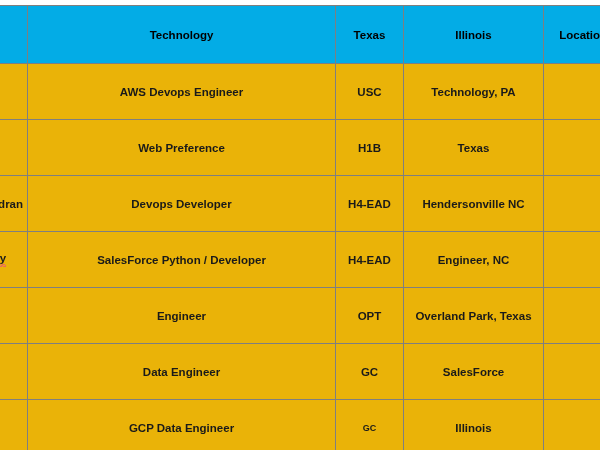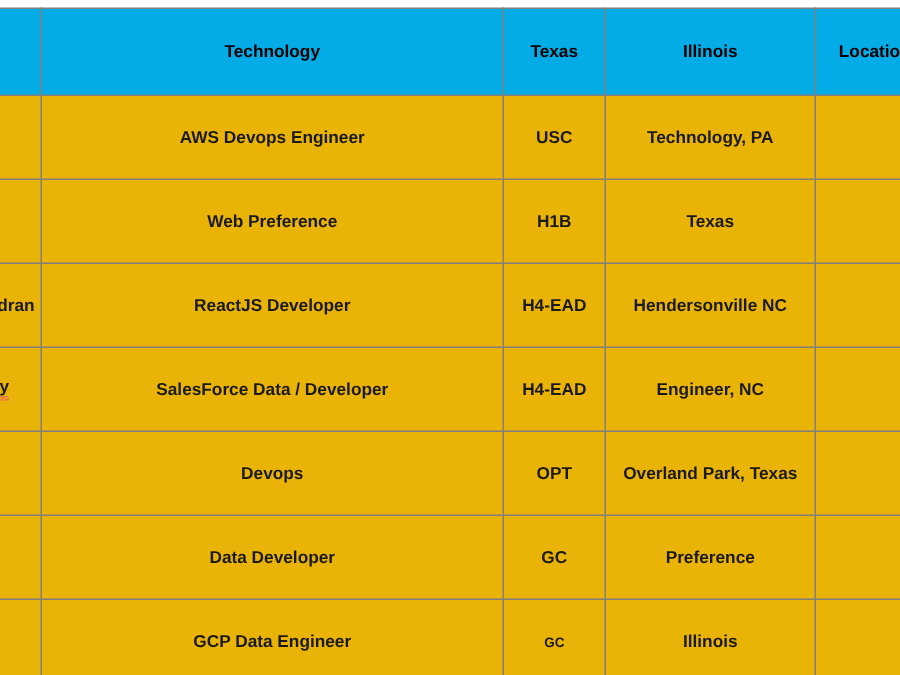--- a/index.html
+++ b/index.html
@@ -121,47 +121,47 @@
       <tr>
         <td></td>
         <td>Web Preference</td>
         <td>H1B</td>
         <td>Texas</td>
         <td></td>
       </tr>
 
       <tr>
         <td>Ravichandran</td>
-        <td>ReactJS Developer</td>
+        <td>Devops Developer</td>
         <td>H4-EAD</td>
         <td>Hendersonville NC</td>
         <td>Any</td>
       </tr>
 
       <tr>
         <td><span class="misspelled">Sireddy</span></td>
-        <td>SalesForce Data / Developer</td>
+        <td>SalesForce Python / Developer</td>
         <td>H4-EAD</td>
         <td>Engineer, NC</td>
         <td>Any</td>
       </tr>
 
       <tr>
         <td>Zhou</td>
-        <td>Devops</td>
+        <td>Engineer</td>
         <td>OPT</td>
         <td>Overland Park, Texas</td>
         <td>Any</td>
       </tr>
 
       <tr>
         <td></td>
-        <td>Data Developer</td>
+        <td>Data Engineer</td>
         <td>GC</td>
-        <td>Preference</td>
+        <td>SalesForce</td>
         <td>Any</td>
       </tr>
 
       <tr>
         <td></td>
         <td>GCP Data Engineer</td>
         <td class="small">GC</td>
         <td>Illinois</td>
         <td>Any</td>
       </tr>

